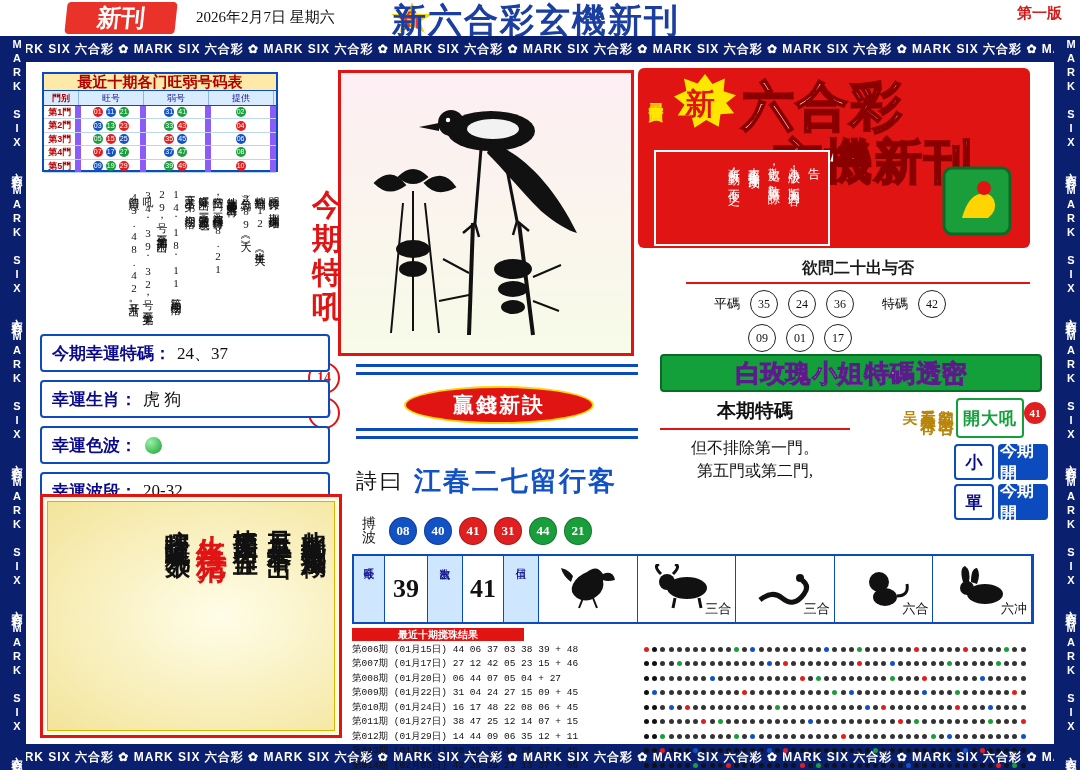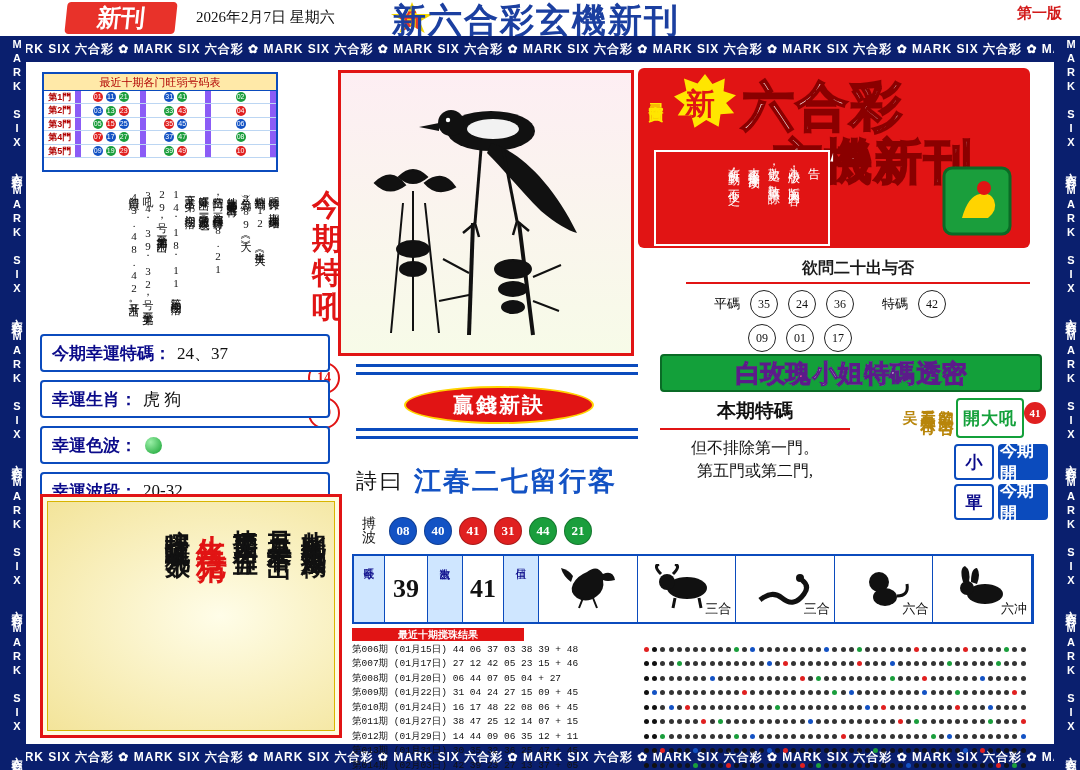--- a/index.html
+++ b/index.html
@@ -64,21 +64,21 @@
 
   
   .content{position:absolute;left:26px;top:62px;width:1028px;height:682px;background:#ffffff;}
 
   
   .hot-table{
     position:absolute;left:16px;top:10px;width:232px;height:96px;
     background:#fff;border:2px solid #0b4bbd;
   }
   .hot-title{
-    height:16px;background:#ffe9a8;color:#b00000;font-size:11px;font-weight:normal;
+    height:16px;background:#ffe9a8;color:#b00000;font-size:15px;font-weight:bold;
     text-align:center;line-height:16px;border-bottom:1px solid #0b4bbd;
     font-family:"Liberation Serif",serif;
   }
   .hot-head{display:flex;height:14px;font-size:9px;color:#0b0b8a;background:#d9ecff;border-bottom:1px solid #0b4bbd;}
   .hot-head div{border-right:1px solid #8ab6e8;text-align:center;line-height:14px;}
   .hot-row{display:flex;height:12.4px;font-size:9px;border-bottom:1px solid #bcd6f3;}
   .hot-row div{border-right:6px solid #8b5cf6;text-align:center;line-height:12.4px;}
   .c0{width:34px;color:#b00000;font-weight:bold;}
   .c1,.c2,.c3{width:64px;display:flex;align-items:center;justify-content:center;gap:3px;}
   .ball-s{width:10px;height:10px;border-radius:50%;display:inline-block;font-size:7px;color:#fff;line-height:10px;text-align:center;}
@@ -351,20 +351,26 @@
     <span class="vtext">MARK SIX 六合彩 MARK SIX 六合彩 MARK SIX 六合彩 MARK SIX 六合彩 MARK SIX 六合彩</span>
   </div>
   <div class="border-right">
     <span class="vtext">MARK SIX 六合彩 MARK SIX 六合彩 MARK SIX 六合彩 MARK SIX 六合彩 MARK SIX 六合彩</span>
   </div>
 
   <div class="content">
 
     <div class="hot-table">
       <div class="hot-title">最近十期各门旺弱号码表</div>
+      <div class="hot-head">
+        <div class="c0">門别</div>
+        <div class="c1">旺号</div>
+        <div class="c2">弱号</div>
+        <div class="c3">提供</div>
+      </div>
       <div id="hot-rows">
           <div class="hot-row">
             <div class="c0">第1門</div>
             <div class="c1">
               <span class="ball-s bR">01</span>
               <span class="ball-s bB">11</span>
               <span class="ball-s bG">21</span>
             </div>
             <div class="c2">
               <span class="ball-s bB">31</span>

